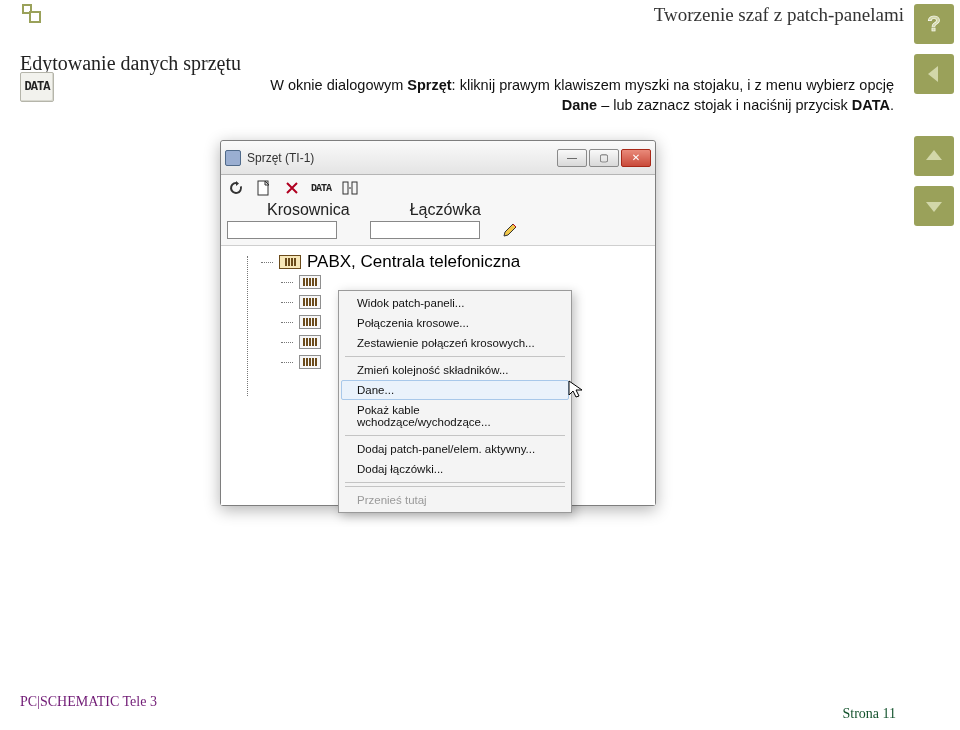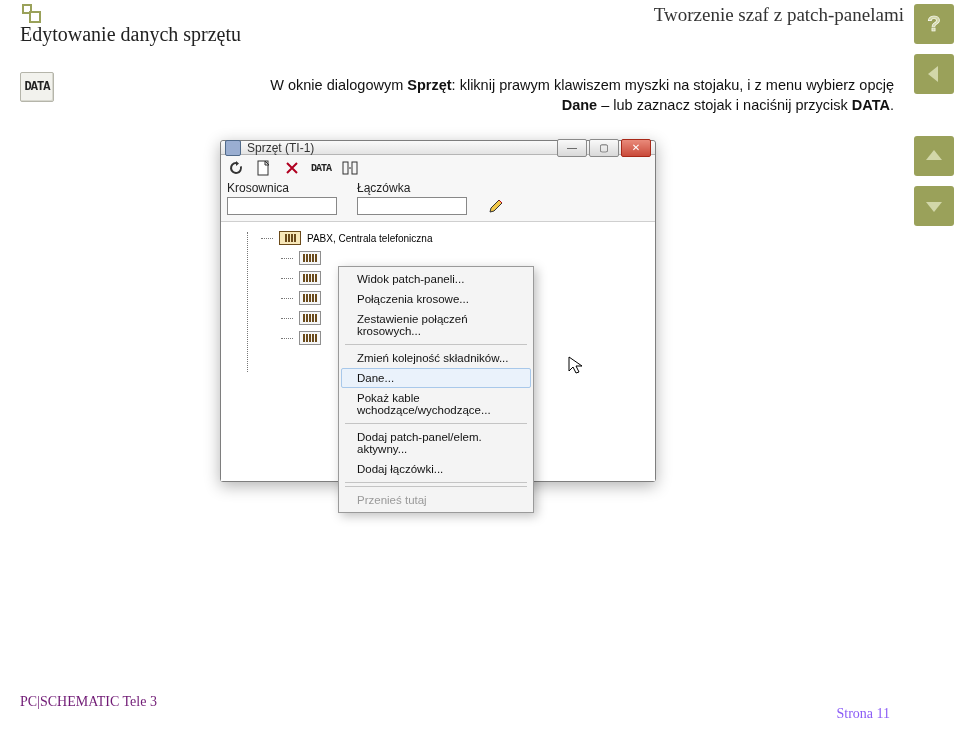--- a/index.html
+++ b/index.html
@@ -18,21 +18,21 @@
   }
   .header-chapter {
     position: absolute;
     right: 0; top: 0;
     font-family: Georgia, 'Times New Roman', serif;
     font-size: 19px;
     color: #333333;
   }
   .section-title {
     position: absolute;
-    left: 0; top: 19px;
+    left: 0; top: 48px;
     font-family: Georgia, 'Times New Roman', serif;
     font-size: 20px;
     color: #222;
   }
   .bullet-icon {
     position: absolute;
     left: 2px; top: 0;
     width: 24px; height: 24px;
   }
   .bullet-icon .sq1 { position:absolute; left:0; top:0; width:10px; height:10px; border:2px solid #9aa15a; background:#fff; }
@@ -71,21 +71,21 @@
     left: 200px; top: 136px;
     width: 436px;
     background: #f4f4f4;
     border: 1px solid #7e7e7e;
     border-radius: 3px;
     box-shadow: 0 4px 16px rgba(0,0,0,.3);
     font-size: 11px;
     color: #222;
   }
   .titlebar {
-    height: 14px;
+    height: 34px;
     background: linear-gradient(#fafafa,#e4e4e4);
     border-bottom: 1px solid #b5b5b5;
     display: flex; align-items: center;
     gap: 6px;
     padding: 0 4px;
     border-radius: 3px 3px 0 0;
   }
   .titlebar .wicon {
     width: 16px; height: 16px; background:#9aaed1; border:1px solid #506a8a; border-radius:2px;
   }
@@ -114,21 +114,21 @@
   }
   .tbicon svg { display:block; }
 
   .fieldrow {
     display:flex; gap:20px;
     padding: 2px 6px 6px 6px;
     align-items:flex-end;
     background:#f7f7f7;
   }
   .figroup { display:flex; flex-direction:column; gap:2px; }
-  .figroup label { font-size:12px; color:#222; }
+  .figroup label { font-size:16px; color:#222;margin-left:40px; }
   .figroup .input {
     width:110px; height:18px;
     background:#fff; border:1px solid #888;
   }
   .pencil {
     width:18px; height:18px;
     display:flex; align-items:center; justify-content:center;
   }
 
   .client {
@@ -157,28 +157,28 @@
     background:#fff;
     position:relative;
     display:flex; align-items:center; justify-content:center;
   }
   .nodeicon.panel { background:#f7e7b8; }
   .nodeicon.rack  { background:#f3d69a; }
   .nodeicon.rack.selected { outline:2px solid #2a8ae2; outline-offset:-1px; }
   .nodeicon.block { background:#f6f6f6; border-color:#8f8f8f; }
   .pins { display:flex; gap:1px; }
   .pins i { width:2px; height:8px; background:#6a4a1a; }
-  .nodetext { font-size:10px; color:#000; }
+  .nodetext { font-size:17px; color:#000; }
   .nodetext.sel { background:#dbe9fb; outline:1px dotted #5b8fc7; padding:0 2px; }
 
   
   .ctx {
     position:absolute;
     left: 117px; top: 44px;
-    width: 196px;
+    width: 234px;
     background:#f4f4f4;
     border:1px solid #9a9a9a;
     box-shadow: 3px 3px 10px rgba(0,0,0,.25);
     padding: 2px;
     font-size: 11.5px;
   }
   .ctx .item {
     padding: 4px 16px;
     color:#111;
     border-radius:2px;
@@ -198,23 +198,23 @@
     width:16px; height:20px;
   }
 
   
   .footer-left {
     position:absolute; left:0; bottom:12px;
     font-family: Georgia, 'Times New Roman', serif;
     font-size: 14px; color:#701a75;
   }
   .footer-right {
-    position:absolute; right:14px; bottom:0;
+    position:absolute; right:8px; bottom:0;
     font-family: Georgia, 'Times New Roman', serif;
-    font-size: 14px; color:#8b5cf6;
+    font-size: 14px; color:#14532d;
   }
 
   
   .navcol { position:absolute; right:6px; top:4px; display:flex; flex-direction:column; gap:10px; }
   .navbtn {
     width:40px; height:40px;
     background:#9aa15a;
     border-radius:3px;
     display:flex; align-items:center; justify-content:center;
   }

